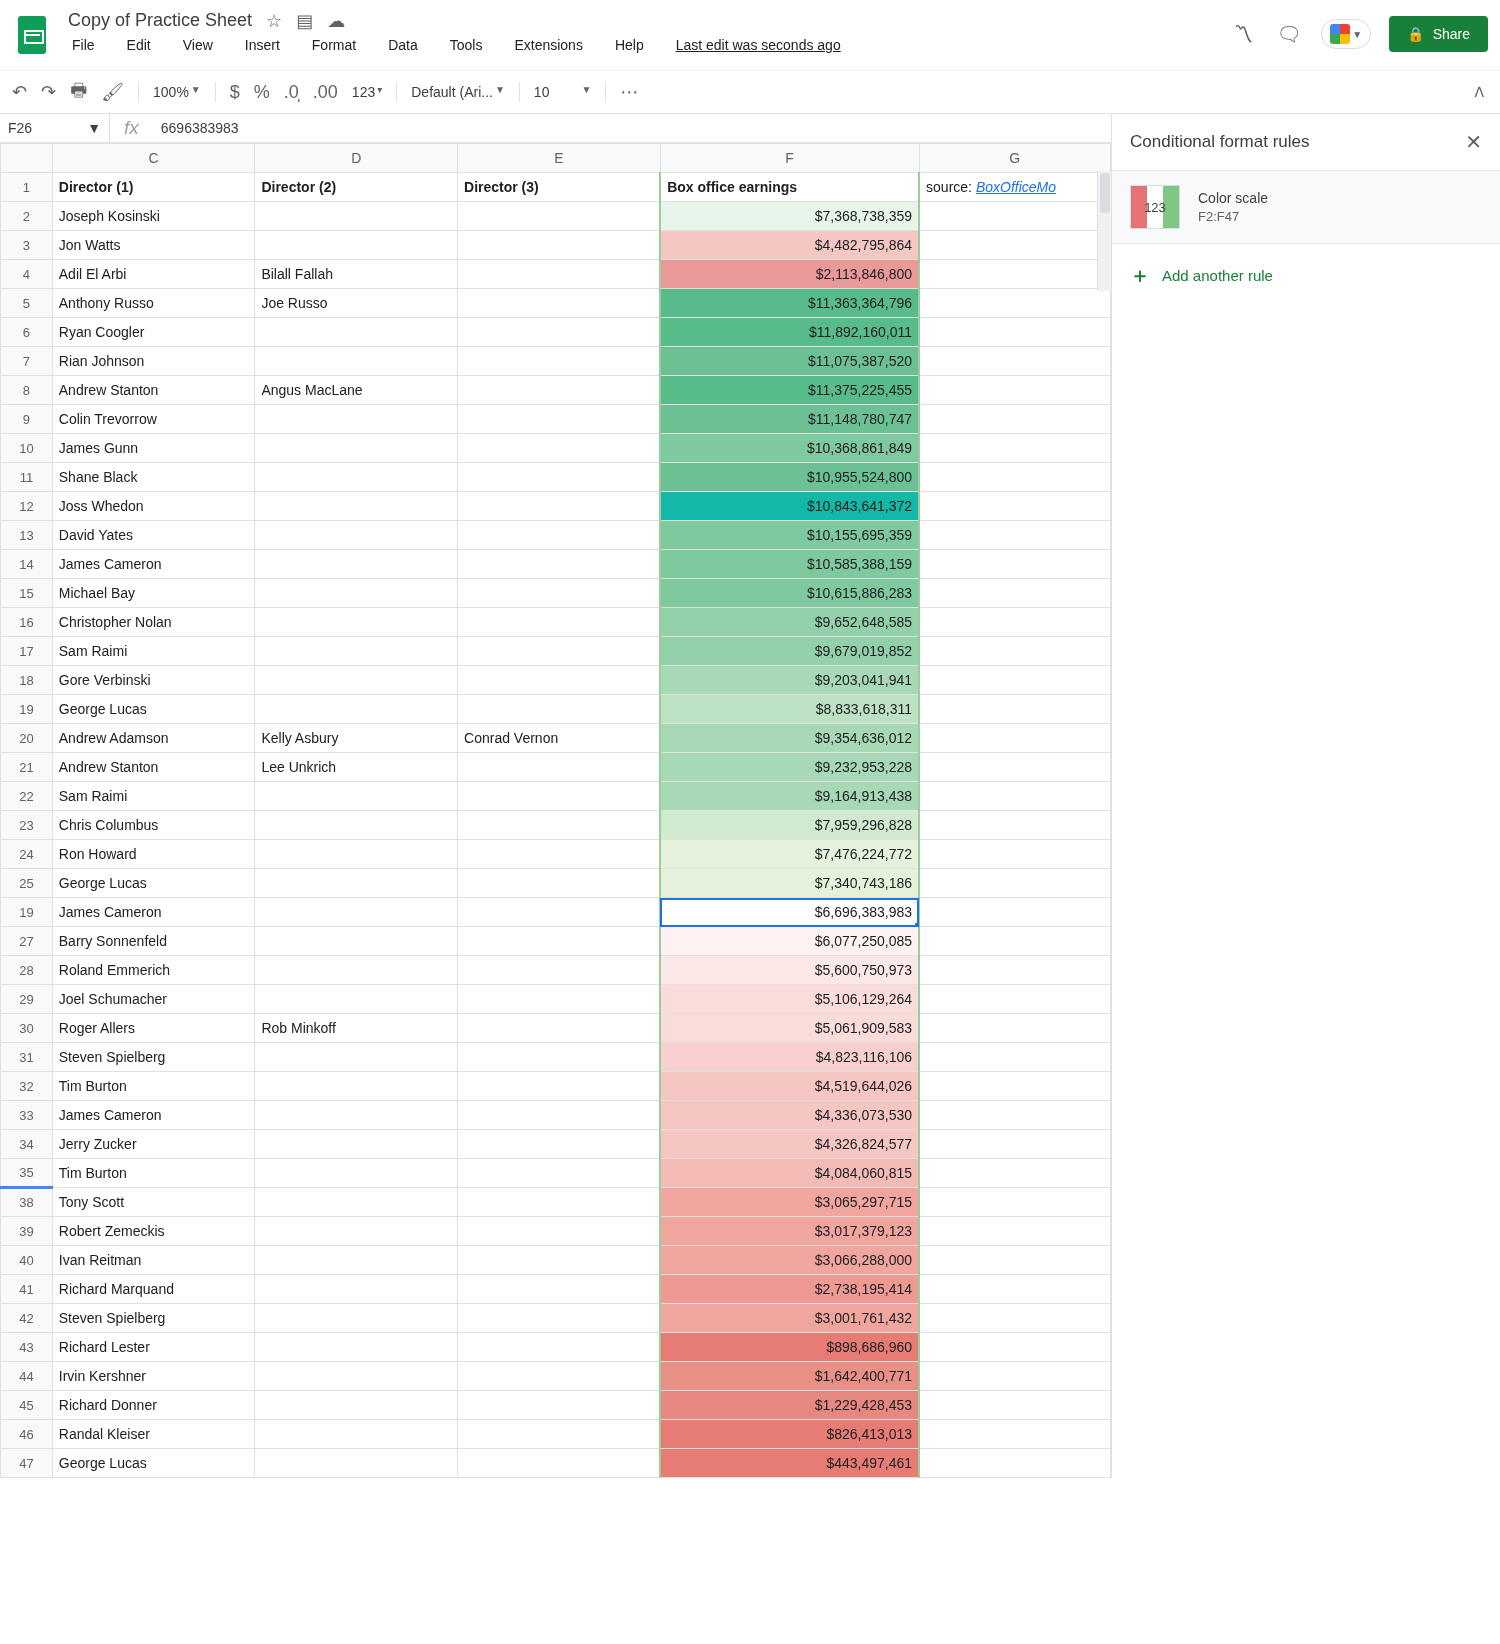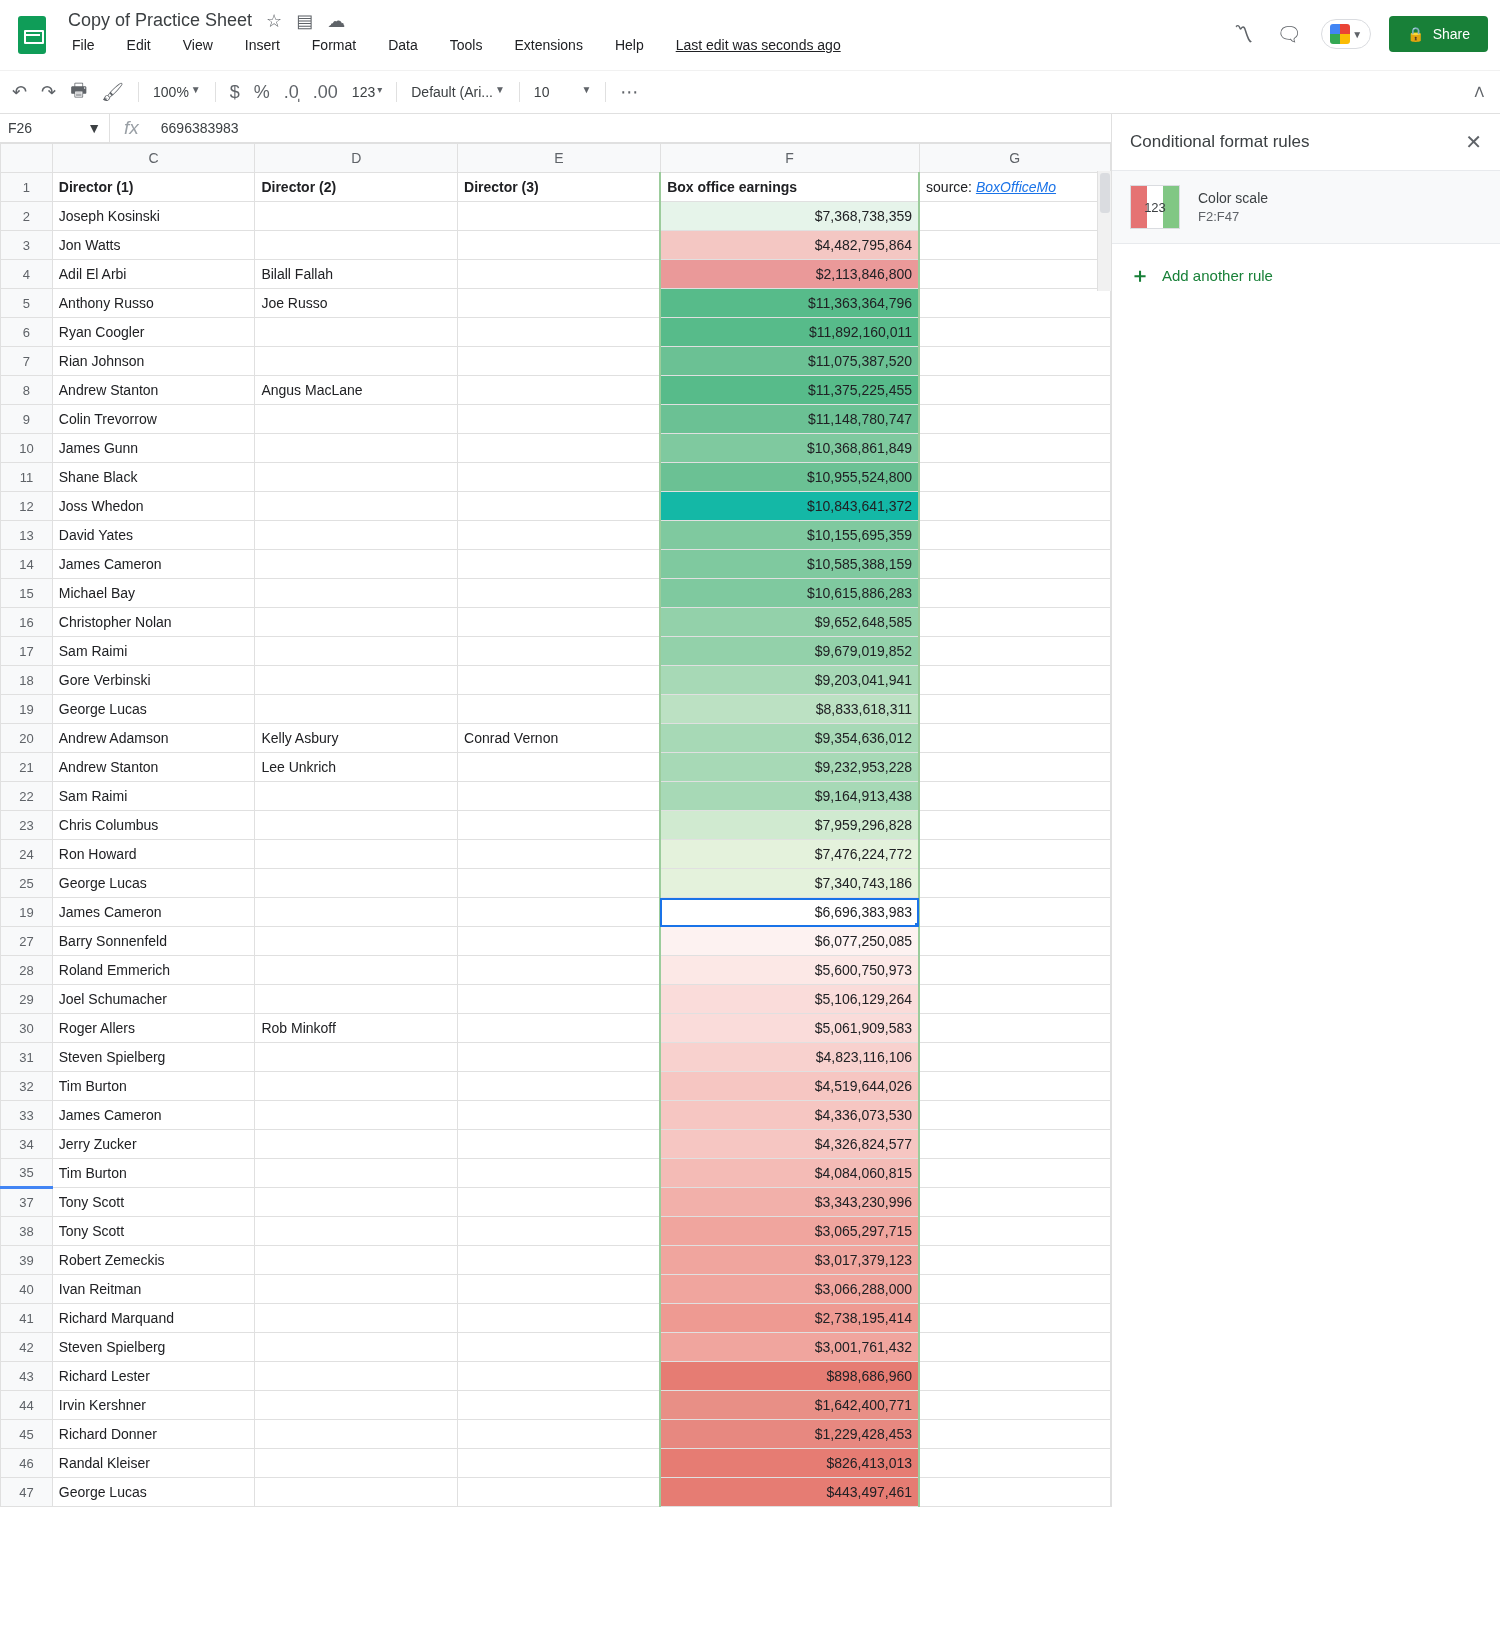--- a/index.html
+++ b/index.html
@@ -441,28 +441,20 @@
             </tr>
             <tr class="row35">
               <td class="rowhdr">35</td>
               <td>Tim Burton</td>
               <td></td>
               <td></td>
               <td class="num fcol-border-left fcol-border-right" style="background:#f4bbb6">$4,084,060,815</td>
               <td></td>
             </tr>
             <tr>
-              <td class="rowhdr">37</td>
-              <td>Tony Scott</td>
-              <td></td>
-              <td></td>
-              <td class="num fcol-border-left fcol-border-right" style="background:#f2b0aa">$3,343,230,996</td>
-              <td></td>
-            </tr>
-            <tr>
               <td class="rowhdr">38</td>
               <td>Tony Scott</td>
               <td></td>
               <td></td>
               <td class="num fcol-border-left fcol-border-right" style="background:#f0a59e">$3,065,297,715</td>
               <td></td>
             </tr>
             <tr>
               <td class="rowhdr">39</td>
               <td>Robert Zemeckis</td>

